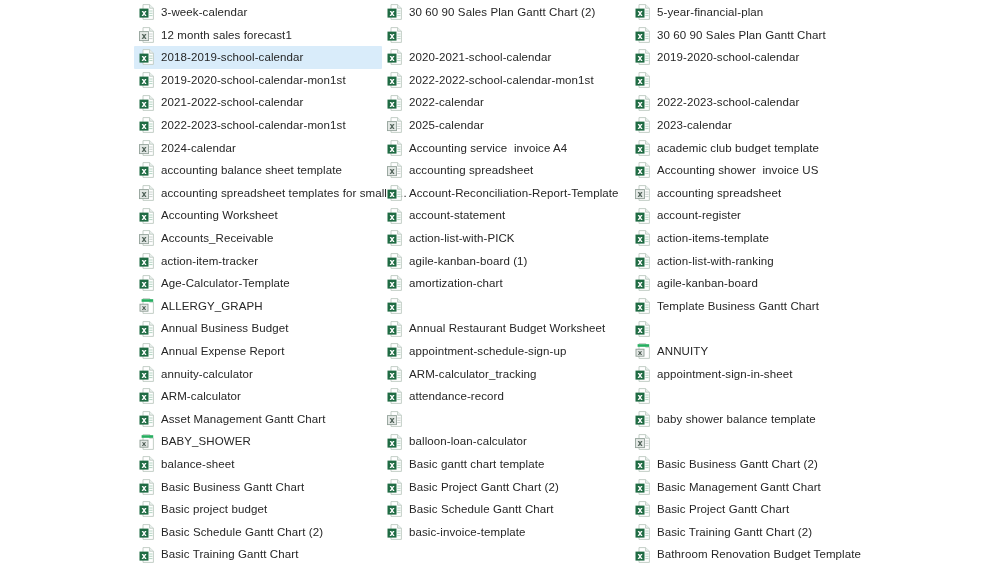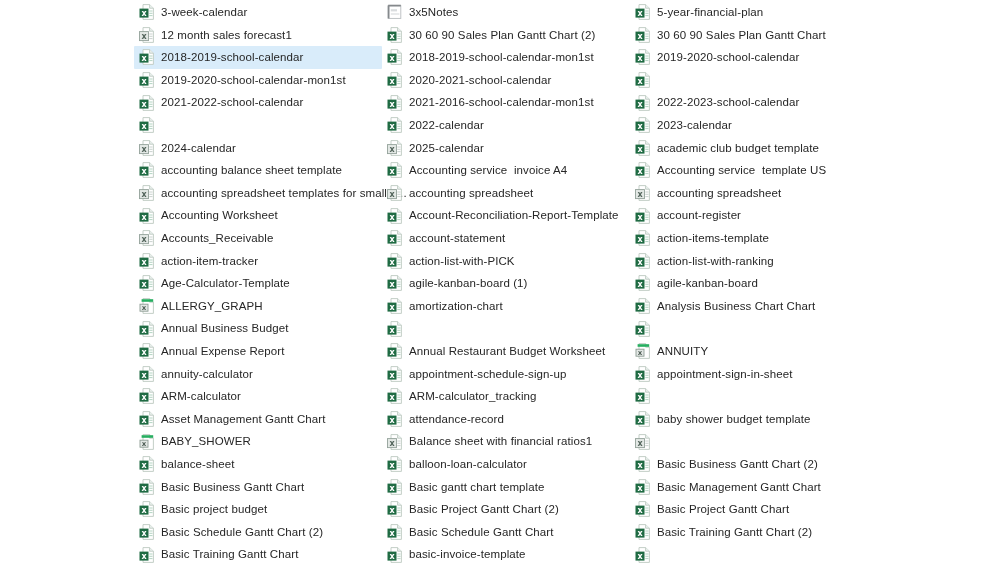--- a/index.html
+++ b/index.html
@@ -91,21 +91,21 @@
       <div class="row"><span class="icon"><svg width="15" height="16" viewBox="0 0 15 16">
             <path d="M4 .6h6.6l3.8 3.6v11.2H4z" fill="#ffffff" stroke="#bcc8c1" stroke-width="0.9"></path>
             <path d="M10.6 .6v3.6h3.8" fill="#edf2ef" stroke="#bcc8c1" stroke-width="0.9"></path>
             <g stroke="#aacfbb" stroke-width="0.9">
               <path d="M10.3 7h3.2"></path>
               <path d="M10.3 9.3h3.2"></path>
               <path d="M10.3 11.6h3.2"></path>
             </g>
             <rect x="0.5" y="4.6" width="9" height="9" fill="#1f6b43"></rect>
             <text x="5" y="11.7" text-anchor="middle" font-size="8" font-weight="bold" fill="#ffffff" font-family="DejaVu Sans,sans-serif">x</text>
-          </svg></span></div>
+          </svg></span><span class="label">2022-2023-school-calendar-mon1st</span></div>
       <div class="row"><span class="icon"><svg width="15" height="16" viewBox="0 0 15 16">
             <path d="M4 .6h6.6l3.8 3.6v11.2H4z" fill="#ffffff" stroke="#bcc8c1" stroke-width="0.9"></path>
             <path d="M10.6 .6v3.6h3.8" fill="#edf2ef" stroke="#bcc8c1" stroke-width="0.9"></path>
             <g stroke="#c4cdc8" stroke-width="0.9">
               <path d="M10.3 7h3.2"></path>
               <path d="M10.3 9.3h3.2"></path>
               <path d="M10.3 11.6h3.2"></path>
             </g>
             <rect x="0.5" y="4.6" width="9" height="9" fill="#e3e8e5" stroke="#93a29a" stroke-width="0.9"></rect>
             <text x="5" y="11.7" text-anchor="middle" font-size="8" font-weight="bold" fill="#53645b" font-family="DejaVu Sans,sans-serif">x</text>
@@ -296,48 +296,41 @@
               <path d="M10.3 7h3.2"></path>
               <path d="M10.3 9.3h3.2"></path>
               <path d="M10.3 11.6h3.2"></path>
             </g>
             <rect x="0.5" y="4.6" width="9" height="9" fill="#1f6b43"></rect>
             <text x="5" y="11.7" text-anchor="middle" font-size="8" font-weight="bold" fill="#ffffff" font-family="DejaVu Sans,sans-serif">x</text>
           </svg></span><span class="label">Basic Training Gantt Chart</span></div>
     </div>
   <div class="col" data-col="1">
       <div class="row"><span class="icon"><svg width="15" height="16" viewBox="0 0 15 16">
-            <rect x="1.2" y="1.6" width="12.6" height="12.8" fill="#ffffff" stroke="#b8bcbf" stroke-width="0.9"></rect>
-            <path d="M1.2 1.6h12.6" stroke="#85898c" stroke-width="1.8"></path>
-            <path d="M1.6 1.6v12.8" stroke="#85898c" stroke-width="1.8"></path>
-            <rect x="3.8" y="5.2" width="6.2" height="2.2" fill="#d9dcde"></rect>
-            <path d="M3.8 10h8.6" stroke="#d9dcde" stroke-width="1.2"></path>
-          </svg></span><span class="label">3x5Notes</span></div>
-      <div class="row"><span class="icon"><svg width="15" height="16" viewBox="0 0 15 16">
             <path d="M4 .6h6.6l3.8 3.6v11.2H4z" fill="#ffffff" stroke="#bcc8c1" stroke-width="0.9"></path>
             <path d="M10.6 .6v3.6h3.8" fill="#edf2ef" stroke="#bcc8c1" stroke-width="0.9"></path>
             <g stroke="#aacfbb" stroke-width="0.9">
               <path d="M10.3 7h3.2"></path>
               <path d="M10.3 9.3h3.2"></path>
               <path d="M10.3 11.6h3.2"></path>
             </g>
             <rect x="0.5" y="4.6" width="9" height="9" fill="#1f6b43"></rect>
             <text x="5" y="11.7" text-anchor="middle" font-size="8" font-weight="bold" fill="#ffffff" font-family="DejaVu Sans,sans-serif">x</text>
           </svg></span><span class="label">30 60 90 Sales Plan Gantt Chart (2)</span></div>
       <div class="row"><span class="icon"><svg width="15" height="16" viewBox="0 0 15 16">
             <path d="M4 .6h6.6l3.8 3.6v11.2H4z" fill="#ffffff" stroke="#bcc8c1" stroke-width="0.9"></path>
             <path d="M10.6 .6v3.6h3.8" fill="#edf2ef" stroke="#bcc8c1" stroke-width="0.9"></path>
             <g stroke="#aacfbb" stroke-width="0.9">
               <path d="M10.3 7h3.2"></path>
               <path d="M10.3 9.3h3.2"></path>
               <path d="M10.3 11.6h3.2"></path>
             </g>
             <rect x="0.5" y="4.6" width="9" height="9" fill="#1f6b43"></rect>
             <text x="5" y="11.7" text-anchor="middle" font-size="8" font-weight="bold" fill="#ffffff" font-family="DejaVu Sans,sans-serif">x</text>
-          </svg></span><span class="label">2018-2019-school-calendar-mon1st</span></div>
+          </svg></span></div>
       <div class="row"><span class="icon"><svg width="15" height="16" viewBox="0 0 15 16">
             <path d="M4 .6h6.6l3.8 3.6v11.2H4z" fill="#ffffff" stroke="#bcc8c1" stroke-width="0.9"></path>
             <path d="M10.6 .6v3.6h3.8" fill="#edf2ef" stroke="#bcc8c1" stroke-width="0.9"></path>
             <g stroke="#aacfbb" stroke-width="0.9">
               <path d="M10.3 7h3.2"></path>
               <path d="M10.3 9.3h3.2"></path>
               <path d="M10.3 11.6h3.2"></path>
             </g>
             <rect x="0.5" y="4.6" width="9" height="9" fill="#1f6b43"></rect>
             <text x="5" y="11.7" text-anchor="middle" font-size="8" font-weight="bold" fill="#ffffff" font-family="DejaVu Sans,sans-serif">x</text>
@@ -345,21 +338,21 @@
       <div class="row"><span class="icon"><svg width="15" height="16" viewBox="0 0 15 16">
             <path d="M4 .6h6.6l3.8 3.6v11.2H4z" fill="#ffffff" stroke="#bcc8c1" stroke-width="0.9"></path>
             <path d="M10.6 .6v3.6h3.8" fill="#edf2ef" stroke="#bcc8c1" stroke-width="0.9"></path>
             <g stroke="#aacfbb" stroke-width="0.9">
               <path d="M10.3 7h3.2"></path>
               <path d="M10.3 9.3h3.2"></path>
               <path d="M10.3 11.6h3.2"></path>
             </g>
             <rect x="0.5" y="4.6" width="9" height="9" fill="#1f6b43"></rect>
             <text x="5" y="11.7" text-anchor="middle" font-size="8" font-weight="bold" fill="#ffffff" font-family="DejaVu Sans,sans-serif">x</text>
-          </svg></span><span class="label">2021-2016-school-calendar-mon1st</span></div>
+          </svg></span><span class="label">2022-2022-school-calendar-mon1st</span></div>
       <div class="row"><span class="icon"><svg width="15" height="16" viewBox="0 0 15 16">
             <path d="M4 .6h6.6l3.8 3.6v11.2H4z" fill="#ffffff" stroke="#bcc8c1" stroke-width="0.9"></path>
             <path d="M10.6 .6v3.6h3.8" fill="#edf2ef" stroke="#bcc8c1" stroke-width="0.9"></path>
             <g stroke="#aacfbb" stroke-width="0.9">
               <path d="M10.3 7h3.2"></path>
               <path d="M10.3 9.3h3.2"></path>
               <path d="M10.3 11.6h3.2"></path>
             </g>
             <rect x="0.5" y="4.6" width="9" height="9" fill="#1f6b43"></rect>
             <text x="5" y="11.7" text-anchor="middle" font-size="8" font-weight="bold" fill="#ffffff" font-family="DejaVu Sans,sans-serif">x</text>
@@ -510,21 +503,21 @@
       <div class="row"><span class="icon"><svg width="15" height="16" viewBox="0 0 15 16">
             <path d="M4 .6h6.6l3.8 3.6v11.2H4z" fill="#ffffff" stroke="#bcc8c1" stroke-width="0.9"></path>
             <path d="M10.6 .6v3.6h3.8" fill="#edf2ef" stroke="#bcc8c1" stroke-width="0.9"></path>
             <g stroke="#c4cdc8" stroke-width="0.9">
               <path d="M10.3 7h3.2"></path>
               <path d="M10.3 9.3h3.2"></path>
               <path d="M10.3 11.6h3.2"></path>
             </g>
             <rect x="0.5" y="4.6" width="9" height="9" fill="#e3e8e5" stroke="#93a29a" stroke-width="0.9"></rect>
             <text x="5" y="11.7" text-anchor="middle" font-size="8" font-weight="bold" fill="#53645b" font-family="DejaVu Sans,sans-serif">x</text>
-          </svg></span><span class="label">Balance sheet with financial ratios1</span></div>
+          </svg></span></div>
       <div class="row"><span class="icon"><svg width="15" height="16" viewBox="0 0 15 16">
             <path d="M4 .6h6.6l3.8 3.6v11.2H4z" fill="#ffffff" stroke="#bcc8c1" stroke-width="0.9"></path>
             <path d="M10.6 .6v3.6h3.8" fill="#edf2ef" stroke="#bcc8c1" stroke-width="0.9"></path>
             <g stroke="#aacfbb" stroke-width="0.9">
               <path d="M10.3 7h3.2"></path>
               <path d="M10.3 9.3h3.2"></path>
               <path d="M10.3 11.6h3.2"></path>
             </g>
             <rect x="0.5" y="4.6" width="9" height="9" fill="#1f6b43"></rect>
             <text x="5" y="11.7" text-anchor="middle" font-size="8" font-weight="bold" fill="#ffffff" font-family="DejaVu Sans,sans-serif">x</text>
@@ -655,21 +648,21 @@
       <div class="row"><span class="icon"><svg width="15" height="16" viewBox="0 0 15 16">
             <path d="M4 .6h6.6l3.8 3.6v11.2H4z" fill="#ffffff" stroke="#bcc8c1" stroke-width="0.9"></path>
             <path d="M10.6 .6v3.6h3.8" fill="#edf2ef" stroke="#bcc8c1" stroke-width="0.9"></path>
             <g stroke="#aacfbb" stroke-width="0.9">
               <path d="M10.3 7h3.2"></path>
               <path d="M10.3 9.3h3.2"></path>
               <path d="M10.3 11.6h3.2"></path>
             </g>
             <rect x="0.5" y="4.6" width="9" height="9" fill="#1f6b43"></rect>
             <text x="5" y="11.7" text-anchor="middle" font-size="8" font-weight="bold" fill="#ffffff" font-family="DejaVu Sans,sans-serif">x</text>
-          </svg></span><span class="label">Accounting service  template US</span></div>
+          </svg></span><span class="label">Accounting shower  invoice US</span></div>
       <div class="row"><span class="icon"><svg width="15" height="16" viewBox="0 0 15 16">
             <path d="M4 .6h6.6l3.8 3.6v11.2H4z" fill="#ffffff" stroke="#bcc8c1" stroke-width="0.9"></path>
             <path d="M10.6 .6v3.6h3.8" fill="#edf2ef" stroke="#bcc8c1" stroke-width="0.9"></path>
             <g stroke="#c4cdc8" stroke-width="0.9">
               <path d="M10.3 7h3.2"></path>
               <path d="M10.3 9.3h3.2"></path>
               <path d="M10.3 11.6h3.2"></path>
             </g>
             <rect x="0.5" y="4.6" width="9" height="9" fill="#e3e8e5" stroke="#93a29a" stroke-width="0.9"></rect>
             <text x="5" y="11.7" text-anchor="middle" font-size="8" font-weight="bold" fill="#53645b" font-family="DejaVu Sans,sans-serif">x</text>
@@ -721,21 +714,21 @@
       <div class="row"><span class="icon"><svg width="15" height="16" viewBox="0 0 15 16">
             <path d="M4 .6h6.6l3.8 3.6v11.2H4z" fill="#ffffff" stroke="#bcc8c1" stroke-width="0.9"></path>
             <path d="M10.6 .6v3.6h3.8" fill="#edf2ef" stroke="#bcc8c1" stroke-width="0.9"></path>
             <g stroke="#aacfbb" stroke-width="0.9">
               <path d="M10.3 7h3.2"></path>
               <path d="M10.3 9.3h3.2"></path>
               <path d="M10.3 11.6h3.2"></path>
             </g>
             <rect x="0.5" y="4.6" width="9" height="9" fill="#1f6b43"></rect>
             <text x="5" y="11.7" text-anchor="middle" font-size="8" font-weight="bold" fill="#ffffff" font-family="DejaVu Sans,sans-serif">x</text>
-          </svg></span><span class="label">Analysis Business Chart Chart</span></div>
+          </svg></span><span class="label">Template Business Gantt Chart</span></div>
       <div class="row"><span class="icon"><svg width="15" height="16" viewBox="0 0 15 16">
             <path d="M4 .6h6.6l3.8 3.6v11.2H4z" fill="#ffffff" stroke="#bcc8c1" stroke-width="0.9"></path>
             <path d="M10.6 .6v3.6h3.8" fill="#edf2ef" stroke="#bcc8c1" stroke-width="0.9"></path>
             <g stroke="#aacfbb" stroke-width="0.9">
               <path d="M10.3 7h3.2"></path>
               <path d="M10.3 9.3h3.2"></path>
               <path d="M10.3 11.6h3.2"></path>
             </g>
             <rect x="0.5" y="4.6" width="9" height="9" fill="#1f6b43"></rect>
             <text x="5" y="11.7" text-anchor="middle" font-size="8" font-weight="bold" fill="#ffffff" font-family="DejaVu Sans,sans-serif">x</text>
@@ -772,21 +765,21 @@
       <div class="row"><span class="icon"><svg width="15" height="16" viewBox="0 0 15 16">
             <path d="M4 .6h6.6l3.8 3.6v11.2H4z" fill="#ffffff" stroke="#bcc8c1" stroke-width="0.9"></path>
             <path d="M10.6 .6v3.6h3.8" fill="#edf2ef" stroke="#bcc8c1" stroke-width="0.9"></path>
             <g stroke="#aacfbb" stroke-width="0.9">
               <path d="M10.3 7h3.2"></path>
               <path d="M10.3 9.3h3.2"></path>
               <path d="M10.3 11.6h3.2"></path>
             </g>
             <rect x="0.5" y="4.6" width="9" height="9" fill="#1f6b43"></rect>
             <text x="5" y="11.7" text-anchor="middle" font-size="8" font-weight="bold" fill="#ffffff" font-family="DejaVu Sans,sans-serif">x</text>
-          </svg></span><span class="label">baby shower budget template</span></div>
+          </svg></span><span class="label">baby shower balance template</span></div>
       <div class="row"><span class="icon"><svg width="15" height="16" viewBox="0 0 15 16">
             <path d="M4 .6h6.6l3.8 3.6v11.2H4z" fill="#ffffff" stroke="#bcc8c1" stroke-width="0.9"></path>
             <path d="M10.6 .6v3.6h3.8" fill="#edf2ef" stroke="#bcc8c1" stroke-width="0.9"></path>
             <g stroke="#c4cdc8" stroke-width="0.9">
               <path d="M10.3 7h3.2"></path>
               <path d="M10.3 9.3h3.2"></path>
               <path d="M10.3 11.6h3.2"></path>
             </g>
             <rect x="0.5" y="4.6" width="9" height="9" fill="#e3e8e5" stroke="#93a29a" stroke-width="0.9"></rect>
             <text x="5" y="11.7" text-anchor="middle" font-size="8" font-weight="bold" fill="#53645b" font-family="DejaVu Sans,sans-serif">x</text>
@@ -838,15 +831,15 @@
       <div class="row"><span class="icon"><svg width="15" height="16" viewBox="0 0 15 16">
             <path d="M4 .6h6.6l3.8 3.6v11.2H4z" fill="#ffffff" stroke="#bcc8c1" stroke-width="0.9"></path>
             <path d="M10.6 .6v3.6h3.8" fill="#edf2ef" stroke="#bcc8c1" stroke-width="0.9"></path>
             <g stroke="#aacfbb" stroke-width="0.9">
               <path d="M10.3 7h3.2"></path>
               <path d="M10.3 9.3h3.2"></path>
               <path d="M10.3 11.6h3.2"></path>
             </g>
             <rect x="0.5" y="4.6" width="9" height="9" fill="#1f6b43"></rect>
             <text x="5" y="11.7" text-anchor="middle" font-size="8" font-weight="bold" fill="#ffffff" font-family="DejaVu Sans,sans-serif">x</text>
-          </svg></span></div>
+          </svg></span><span class="label">Bathroom Renovation Budget Template</span></div>
     </div>
 </div>
 
 </body></html>

